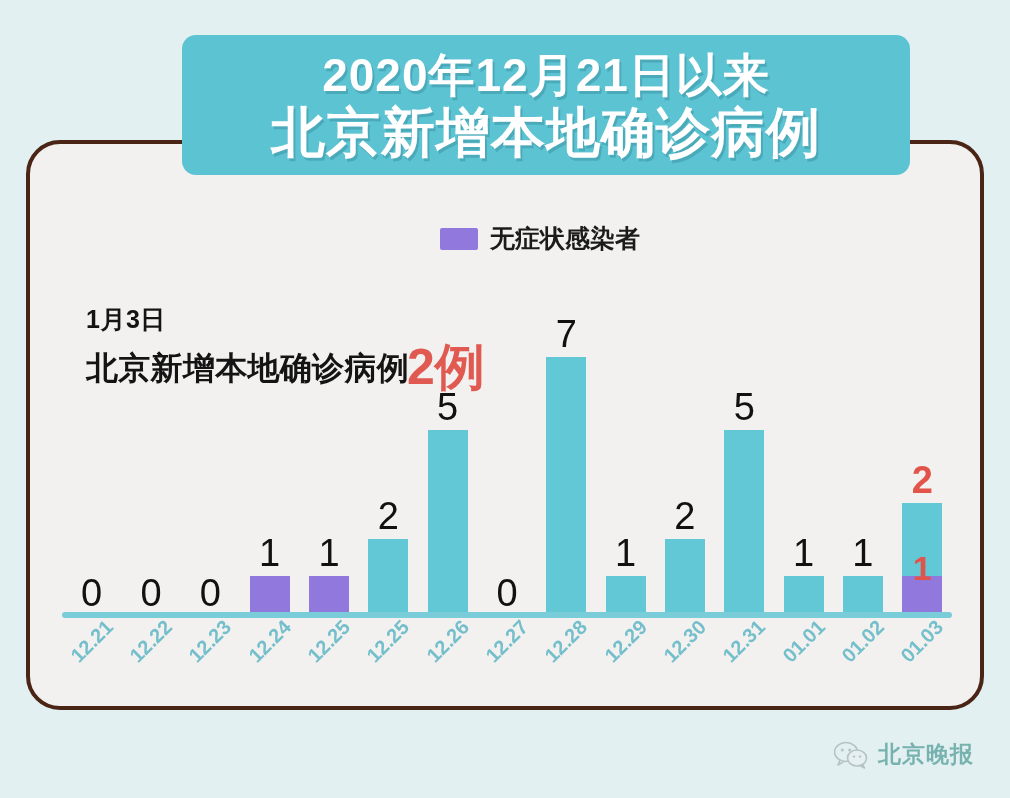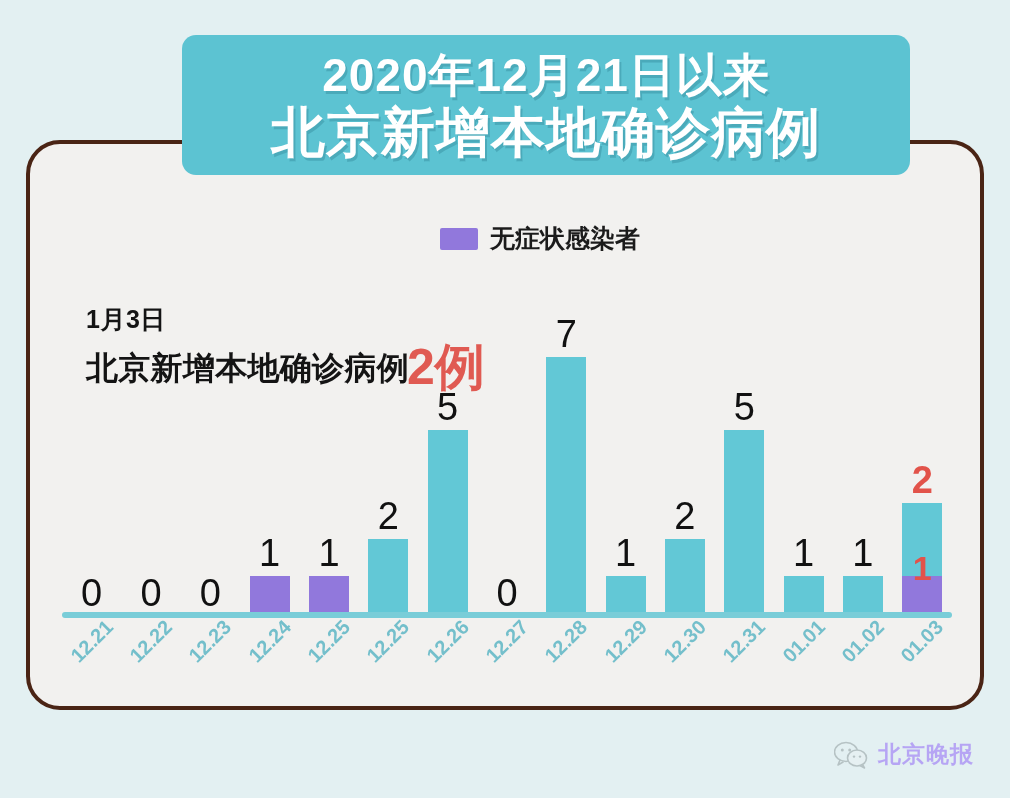--- a/index.html
+++ b/index.html
@@ -220,21 +220,21 @@
     display: flex;
     align-items: center;
     gap: 10px;
     z-index: 6;
     opacity: .5;
   }
   #wechat-icon { width: 34px; height: 28px; }
   #wm-text {
     font-size: 23px;
     font-weight: bold;
-    color: #8b5cf6;
+    color: #0f766e;
     letter-spacing: 1px;
   }
 </style>
 </head>
 <body>
 
 <div id="card"></div>
 
 <div id="title-banner">
   <div id="title-line1">2020年12月21日以来</div>

